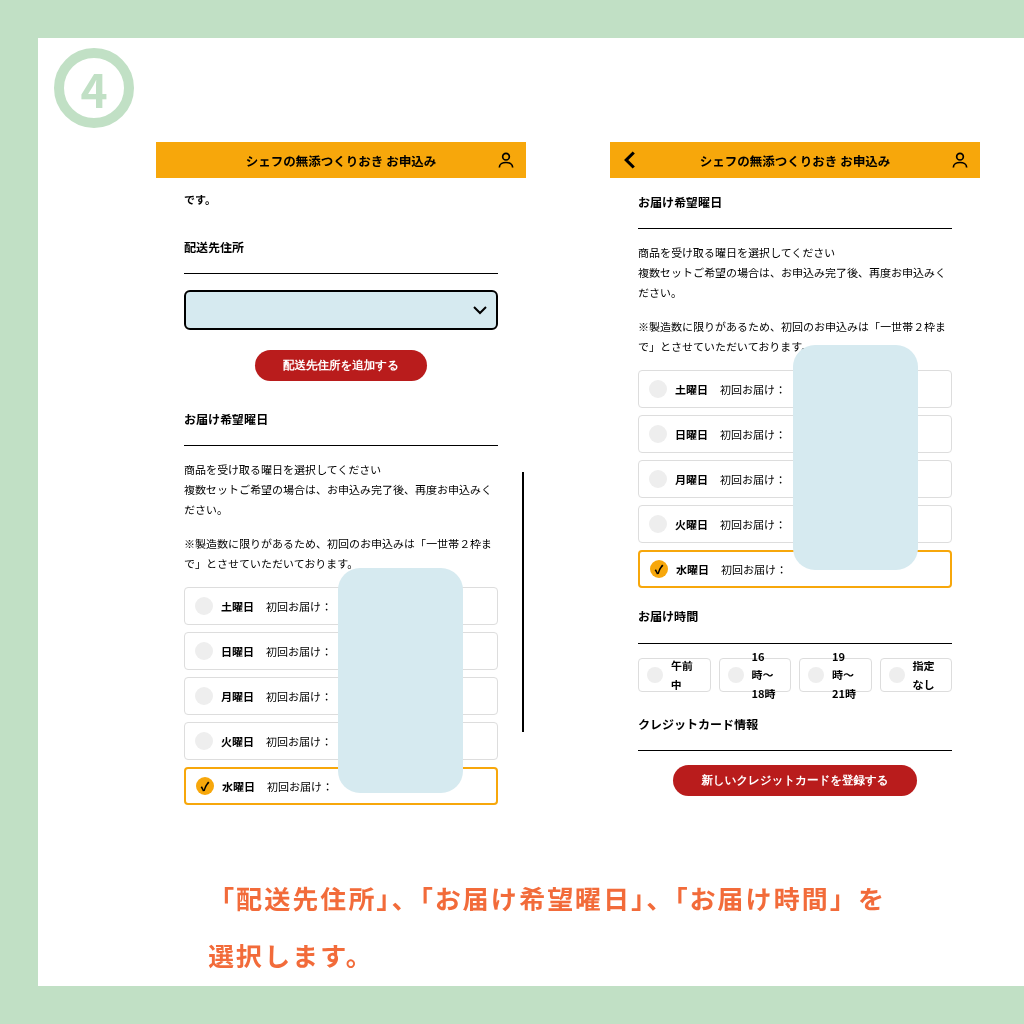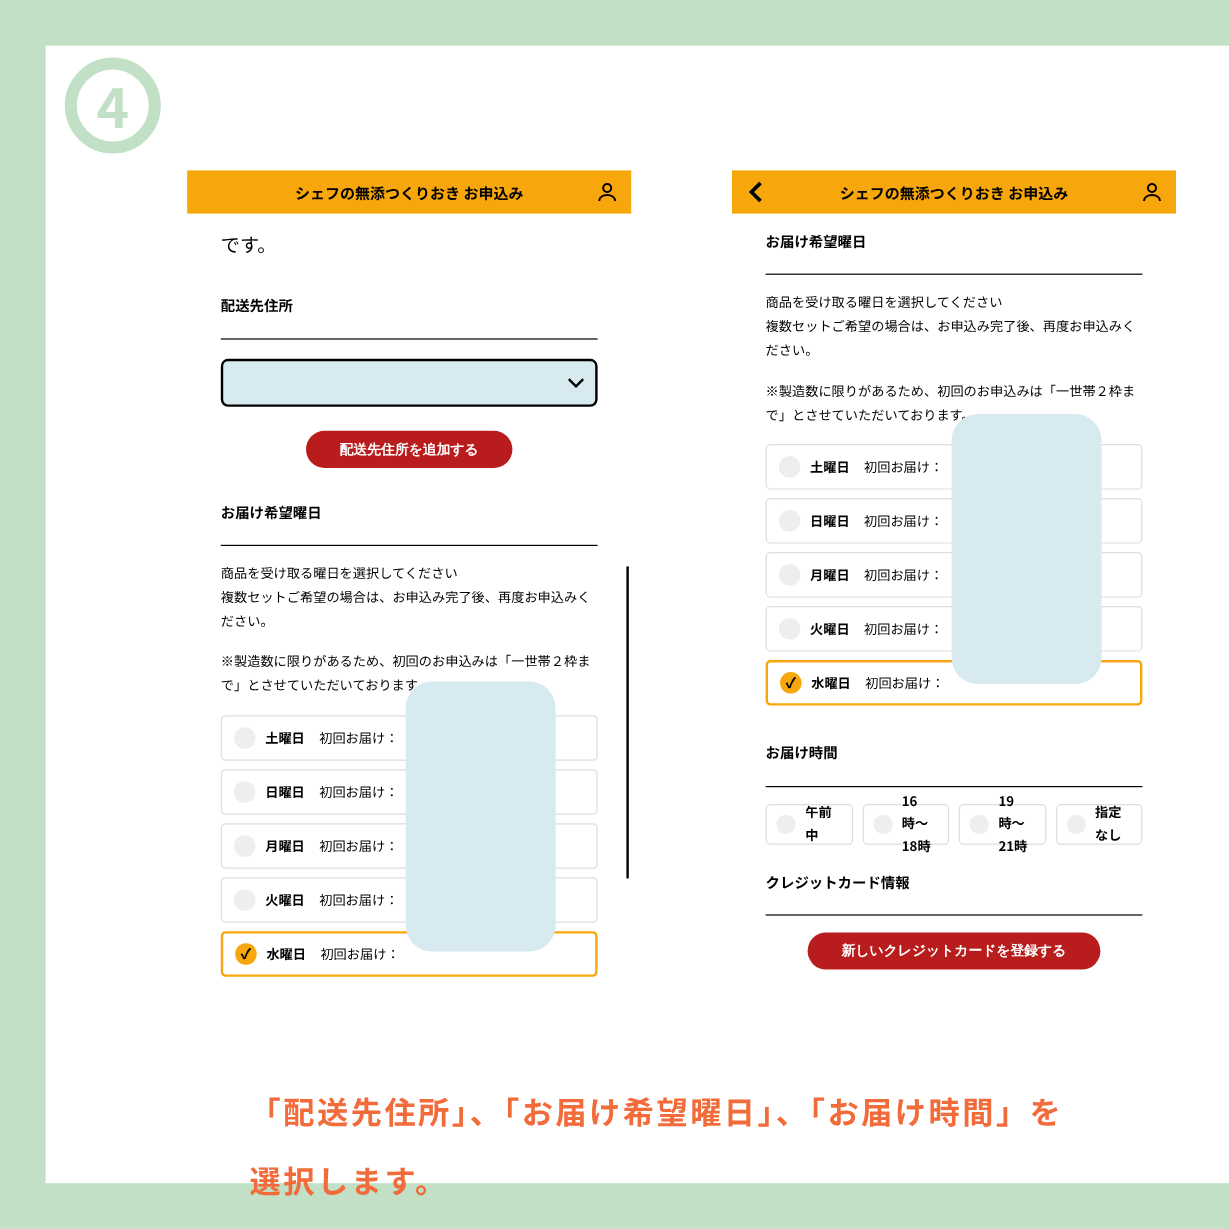--- a/index.html
+++ b/index.html
@@ -64,21 +64,21 @@
     position: absolute; right: 10px; top: 0; bottom: 0;
     display: flex; align-items: center;
   }
   .topbar svg { width: 20px; height: 20px; }
 
   .screen-body {
     padding: 8px 28px 0 28px;
     font-size: 11px;
     line-height: 1.7;
   }
-  .trailing-text { font-size: 16px; margin: 4px 0 28px 0; }
+  .trailing-text { font-size: 11px; margin: 4px 0 28px 0; font-weight: bold; }
 
   .section-label {
     font-size: 12px;
     font-weight: 700;
     margin-top: 16px;
     padding-bottom: 16px;
     border-bottom: 1px solid #000;
   }
 
   .dropdown-row {
@@ -173,21 +173,21 @@
   .blob {
     position: absolute;
     background: #d6eaf0;
     border-radius: 22px;
   }
 
   
   .caption {
     position: absolute;
     left: 170px;
-    top: 860px;
+    top: 831px;
     right: 130px;
     color: #f26b3a;
     font-weight: 700;
     font-size: 26px;
     line-height: 2.2;
     letter-spacing: 0.08em;
   }
 </style>
 </head>
 <body>
@@ -302,21 +302,21 @@
             <span class="day-name">火曜日</span>
             <span>初回お届け：</span>
           </div>
           <div class="day-row selected">
             <div class="radio checked"></div>
             <span class="day-name">水曜日</span>
             <span>初回お届け：</span>
           </div>
         </div>
 
-      <div class="section-label" style="margin-top:30px">お届け時間</div>
+      <div class="section-label" style="margin-top:18px">お届け時間</div>
 
       <div class="time-grid" id="time-grid">
           <div class="time-cell">
             <div class="radio"></div>
             <span>午前中</span>
           </div>
           <div class="time-cell">
             <div class="radio"></div>
             <span>16時〜18時</span>
           </div>

